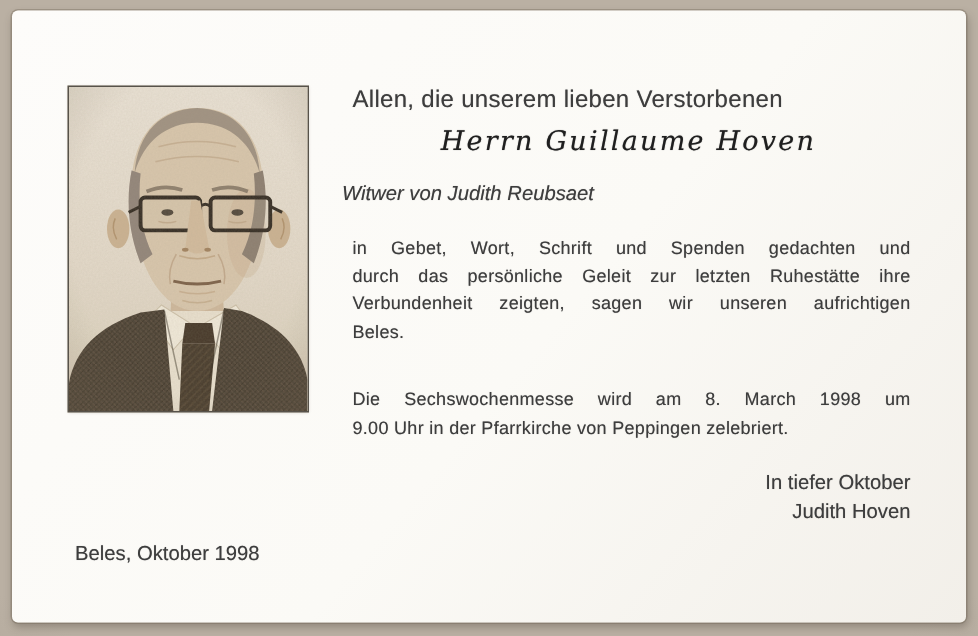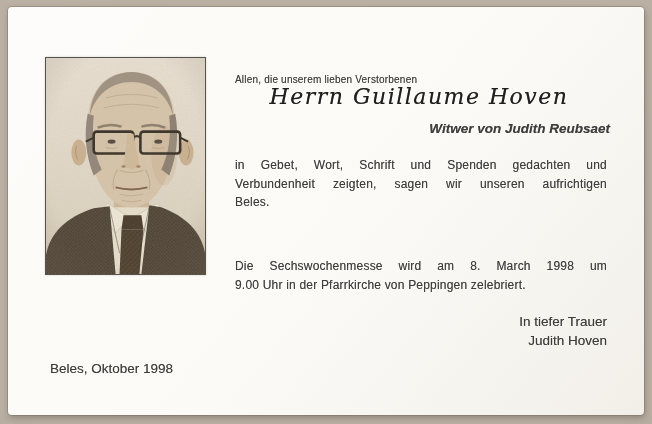--- a/index.html
+++ b/index.html
@@ -15,27 +15,27 @@
     box-shadow:0 0 0 1px rgba(112,102,88,.38), 1px 3px 6px rgba(66,58,48,.35);
     color:#3d3d3d;
     text-shadow:0 0 .5px rgba(61,61,61,.55);
   }
   .photo-frame{
     position:absolute;left:37px;top:50px;width:161px;height:218px;
     box-sizing:border-box;border:1px solid #57524a;background:#e9e1d2;
     box-shadow:0 0 2px rgba(90,80,65,.25);
   }
   .photo-frame svg{width:100%;height:100%;display:block;filter:blur(.3px) contrast(.97);}
-  .intro{position:absolute;left:227px;top:67px;font-size:10px;letter-spacing:.2px;}
+  .intro{position:absolute;left:227px;top:51px;font-size:16px;letter-spacing:.2px;}
   .name{
     position:absolute;left:220px;top:77px;width:382px;text-align:center;
     font-family:"DejaVu Serif", serif;font-style:italic;font-weight:500;
-    font-size:22px;color:#1f1f1f;letter-spacing:1.5px;text-shadow:0 0 .6px rgba(20,20,20,.6);
+    font-size:18px;color:#1f1f1f;letter-spacing:1.5px;text-shadow:0 0 .6px rgba(20,20,20,.6);
   }
-  .relation{position:absolute;left:220px;top:114px;width:382px;text-align:right;font-style:italic;font-size:13.5px;font-weight:bold;}
+  .relation{position:absolute;left:220px;top:114px;width:382px;text-align:left;font-style:italic;font-size:13.5px;}
   .para{position:absolute;left:227px;width:372px;font-size:12px;line-height:18.5px;letter-spacing:.2px;}
   .para div{min-height:18.5px;}
   .thanks{top:149px;}
   .mass{top:250px;}
   .jl{text-align:justify;text-align-last:justify;}
   .closing{position:absolute;right:37px;top:305px;text-align:right;font-size:13.5px;line-height:19px;}
   .dateline{position:absolute;left:42px;top:354px;font-size:13.5px;}
 </style>
 </head>
 <body>
@@ -136,30 +136,31 @@
     </div>
 
     <div class="intro">Allen, die unserem lieben Verstorbenen</div>
 
     <div class="name">Herrn Guillaume Hoven</div>
 
     <div class="relation">Witwer von Judith Reubsaet</div>
 
     <div class="para thanks">
       <div class="jl">in Gebet, Wort, Schrift und Spenden gedachten und</div>
+      <div class="jl">durch das persönliche Geleit zur letzten Ruhestätte ihre</div>
       <div class="jl">Verbundenheit zeigten, sagen wir unseren aufrichtigen</div>
       <div>Beles.</div>
     </div>
 
     <div class="para mass">
       <div class="jl">Die Sechswochenmesse wird am 8. March 1998 um</div>
       <div>9.00 Uhr in der Pfarrkirche von Peppingen zelebriert.</div>
     </div>
 
     <div class="closing">
-      <div>In tiefer Trauer</div>
+      <div>In tiefer Oktober</div>
       <div>Judith Hoven</div>
     </div>
 
     <div class="dateline">Beles, Oktober 1998</div>
 
   </div>
 </div>
 
 </body></html>

